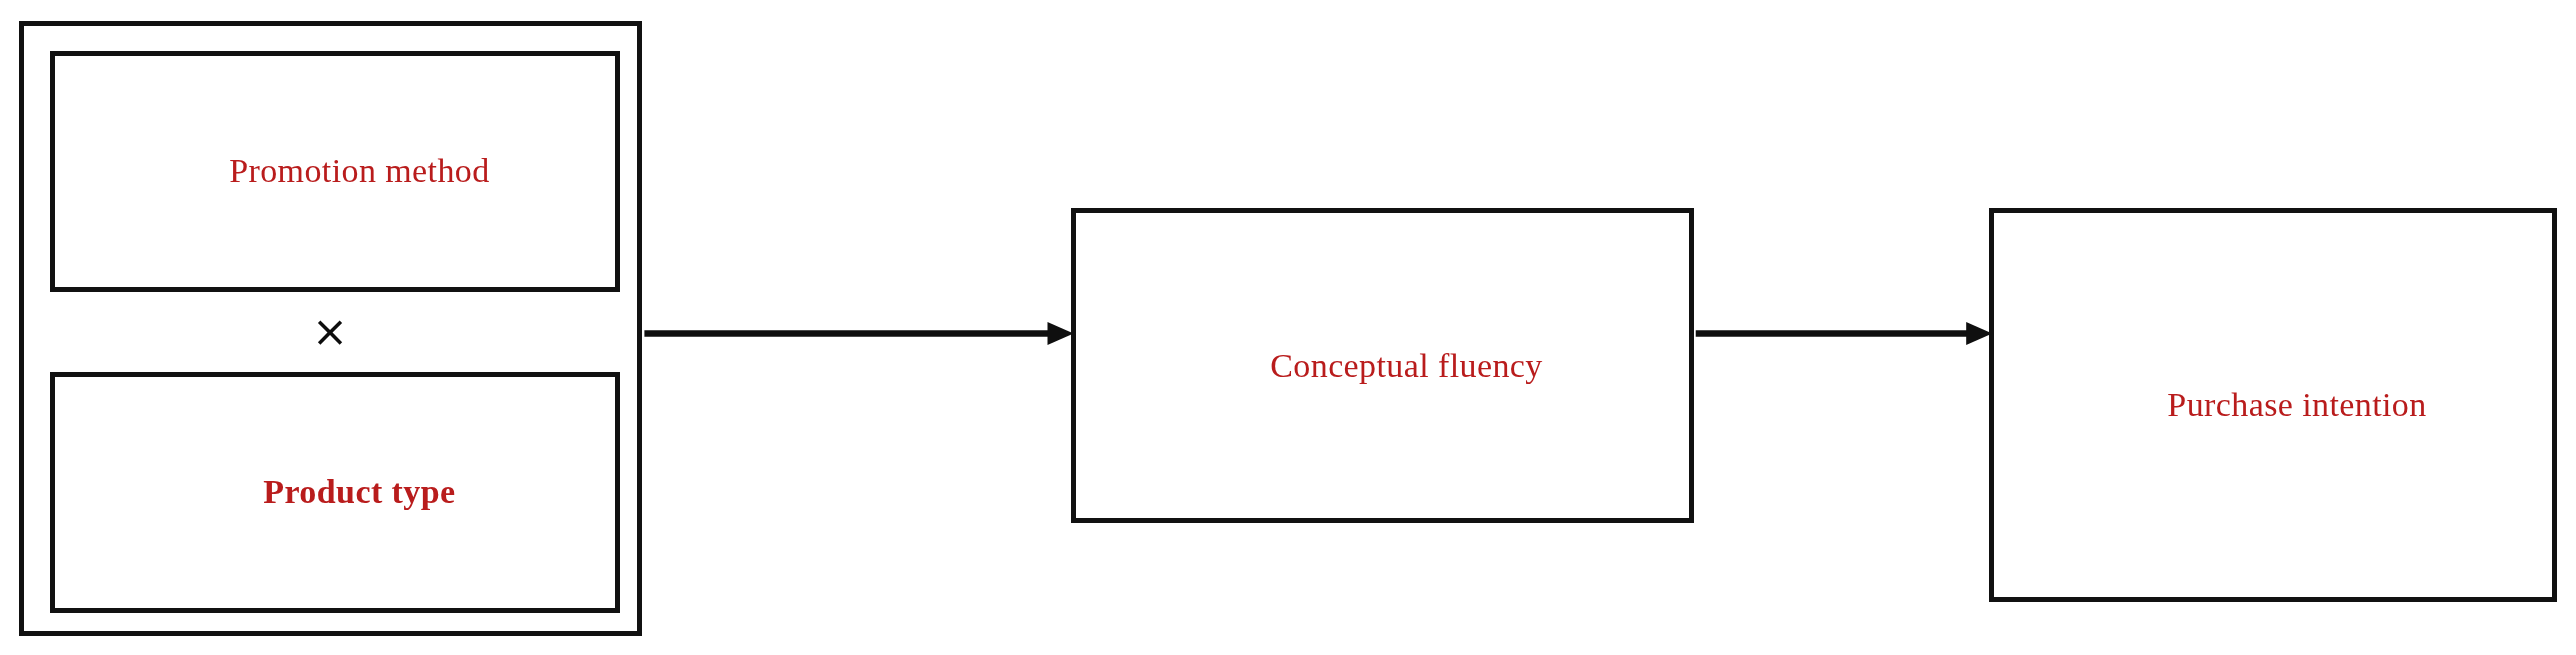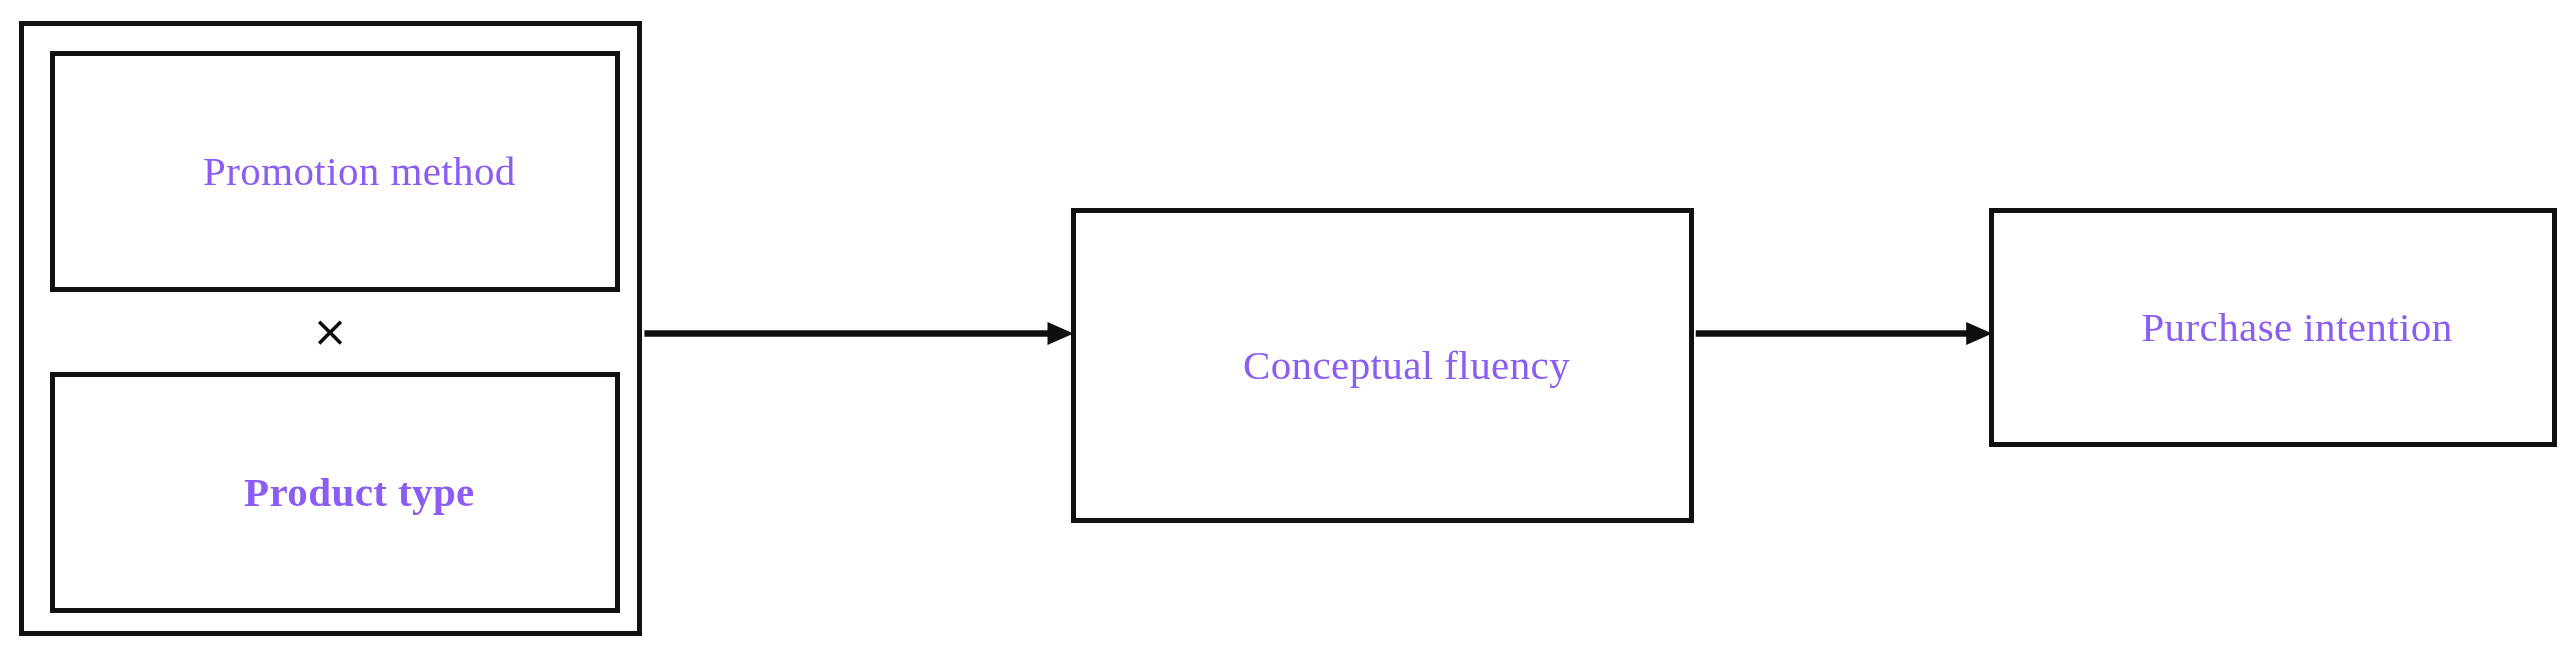--- a/index.html
+++ b/index.html
@@ -21,25 +21,25 @@
   .box {
     position: absolute;
     box-sizing: border-box;
     background: #ffffff;
     border: 5.1px solid #111111;
     display: flex;
     align-items: center;
     justify-content: center;
   }
   .box-label {
-    font-size: 41px;
+    font-size: 34px;
     line-height: 1;
     letter-spacing: 0.4px;
     white-space: nowrap;
-    color: #8b5cf6;
+    color: #b91c1c;
     margin-left: 48px;
   }
 
   
   #group-box {
     left: 19px;
     top: 20.5px;
     width: 623px;
     height: 615px;
     border-width: 5.9px;
@@ -82,21 +82,21 @@
   #fluency-box {
     left: 1071px;
     top: 208px;
     width: 623px;
     height: 315px;
   }
   #intention-box {
     left: 1989px;
     top: 208px;
     width: 568px;
-    height: 239px;
+    height: 394px;
   }
 
   
   .arrow {
     position: absolute;
     height: 29px;
     top: 319px;
     pointer-events: none;
   }
   .arrow svg { display: block; overflow: visible; }

